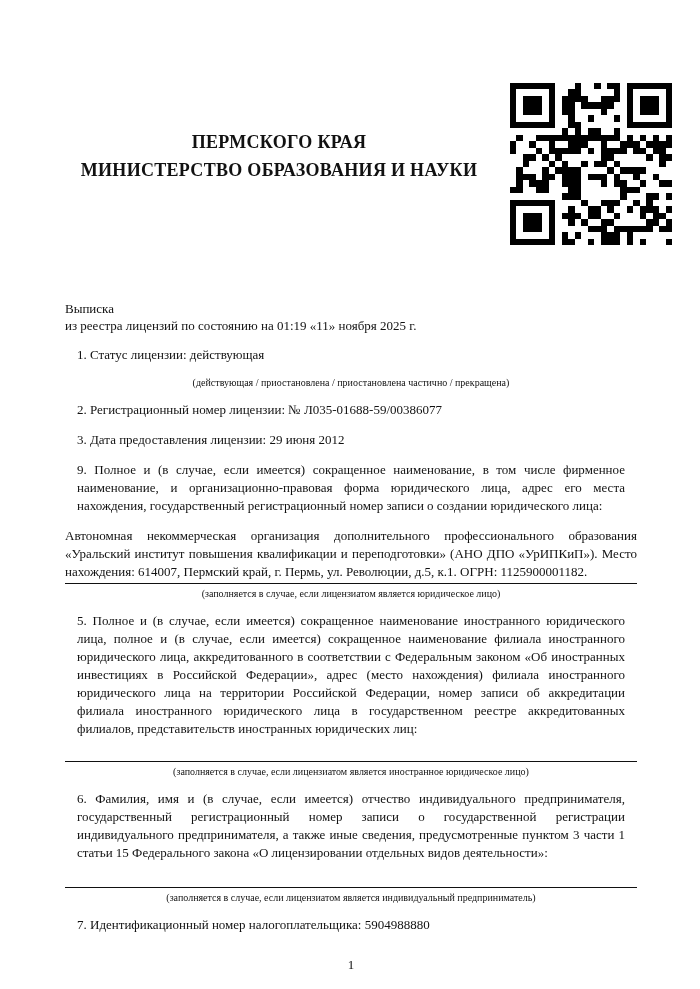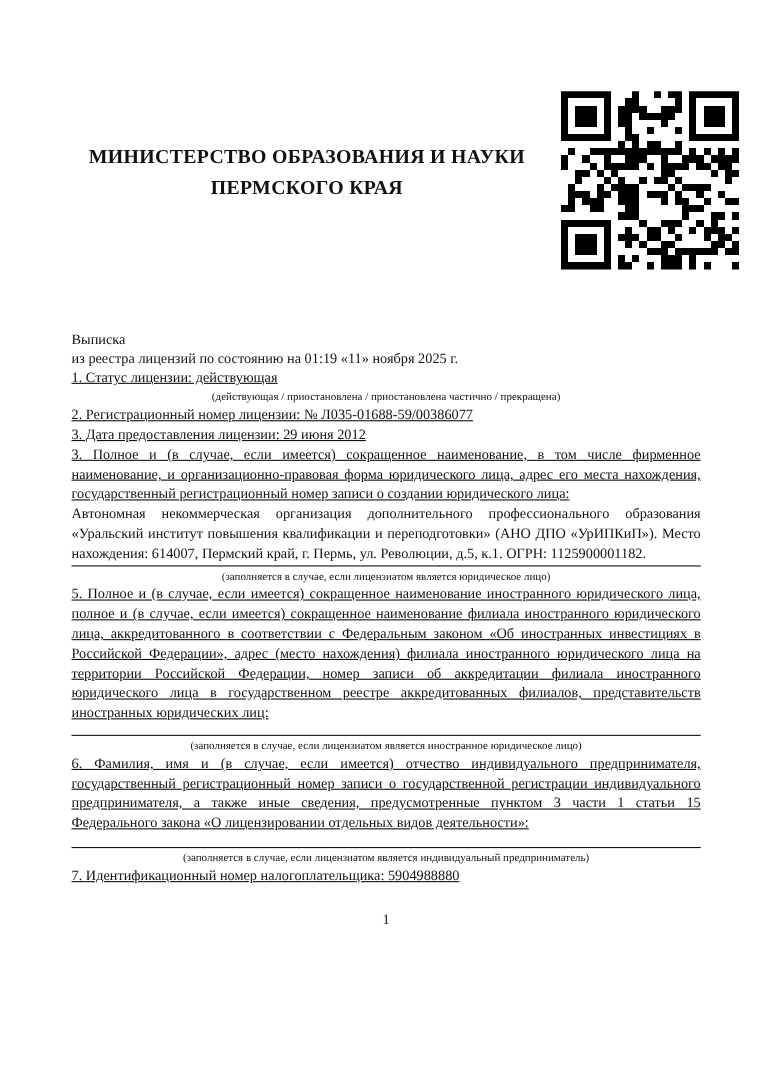--- a/index.html
+++ b/index.html
@@ -53,23 +53,22 @@
 
   
   .doc-title {
     margin-top: 52px;
     font-size: 13px;
     line-height: 17px;
   }
 
   
   p.item {
-    margin: 0;
+    margin: 12px;
     text-align: justify;
-    text-decoration: underline;
   }
   .m-s1 { margin-top: 38px; }
   .m-s2 { margin-top: 24px; }
   .m-s3 { margin-top: 20px; }
   .m-s4 { margin-top: 17px; }
   .m-s5 { margin-top: 19px; }
   .m-s6 { margin-top: 20px; }
   .m-s7 { margin-top: 26px; }
 
   .small-caption {
@@ -96,22 +95,22 @@
     font-size: 13px;
   }
 </style>
 </head>
 <body>
 
 <div class="page">
 
   <div class="header-row">
     <div class="ministry">
+      <div class="ministry-name">ПЕРМСКОГО КРАЯ</div>
       <div class="ministry-name">МИНИСТЕРСТВО ОБРАЗОВАНИЯ И НАУКИ</div>
-      <div class="ministry-name">ПЕРМСКОГО КРАЯ</div>
     </div>
     <div class="qr">
         <svg viewBox="0 0 25 25" shape-rendering="crispEdges">
           <rect x="0" y="0" width="25" height="25" fill="#ffffff"></rect>
           <rect x="10" y="0" width="1" height="1" fill="#000000"></rect>
           <rect x="13" y="0" width="1" height="1" fill="#000000"></rect>
           <rect x="15" y="0" width="1" height="1" fill="#000000"></rect>
           <rect x="16" y="0" width="1" height="1" fill="#000000"></rect>
           <rect x="9" y="1" width="1" height="1" fill="#000000"></rect>
           <rect x="10" y="1" width="1" height="1" fill="#000000"></rect>
@@ -344,21 +343,21 @@
 
   <div>
     <p class="item m-s2">2. Регистрационный номер лицензии: № Л035-01688-59/00386077</p>
   </div>
 
   <div>
     <p class="item m-s3">3. Дата предоставления лицензии: 29 июня 2012</p>
   </div>
 
   <div>
-    <p class="item m-s4">3. Полное и (в случае, если имеется) сокращенное наименование, в том числе фирменное наименование, и организационно-правовая форма юридического лица, адрес его места нахождения, государственный регистрационный номер записи о создании юридического лица:</p>
+    <p class="item m-s4">9. Полное и (в случае, если имеется) сокращенное наименование, в том числе фирменное наименование, и организационно-правовая форма юридического лица, адрес его места нахождения, государственный регистрационный номер записи о создании юридического лица:</p>
     <p class="value-block">Автономная некоммерческая организация дополнительного профессионального образования «Уральский институт повышения квалификации и переподготовки» (АНО ДПО «УрИПКиП»). Место нахождения: 614007, Пермский край, г. Пермь, ул. Революции, д.5, к.1. ОГРН: 1125900001182.</p>
     <div class="small-caption">(заполняется в случае, если лицензиатом является юридическое лицо)</div>
   </div>
 
   <div>
     <p class="item m-s5">5. Полное и (в случае, если имеется) сокращенное наименование иностранного юридического лица, полное и (в случае, если имеется) сокращенное наименование филиала иностранного юридического лица, аккредитованного в соответствии с Федеральным законом «Об иностранных инвестициях в Российской Федерации», адрес (место нахождения) филиала иностранного юридического лица на территории Российской Федерации, номер записи об аккредитации филиала иностранного юридического лица в государственном реестре аккредитованных филиалов, представительств иностранных юридических лиц:</p>
     <div class="answer-line h12"></div>
     <div class="small-caption">(заполняется в случае, если лицензиатом является иностранное юридическое лицо)</div>
   </div>
 

